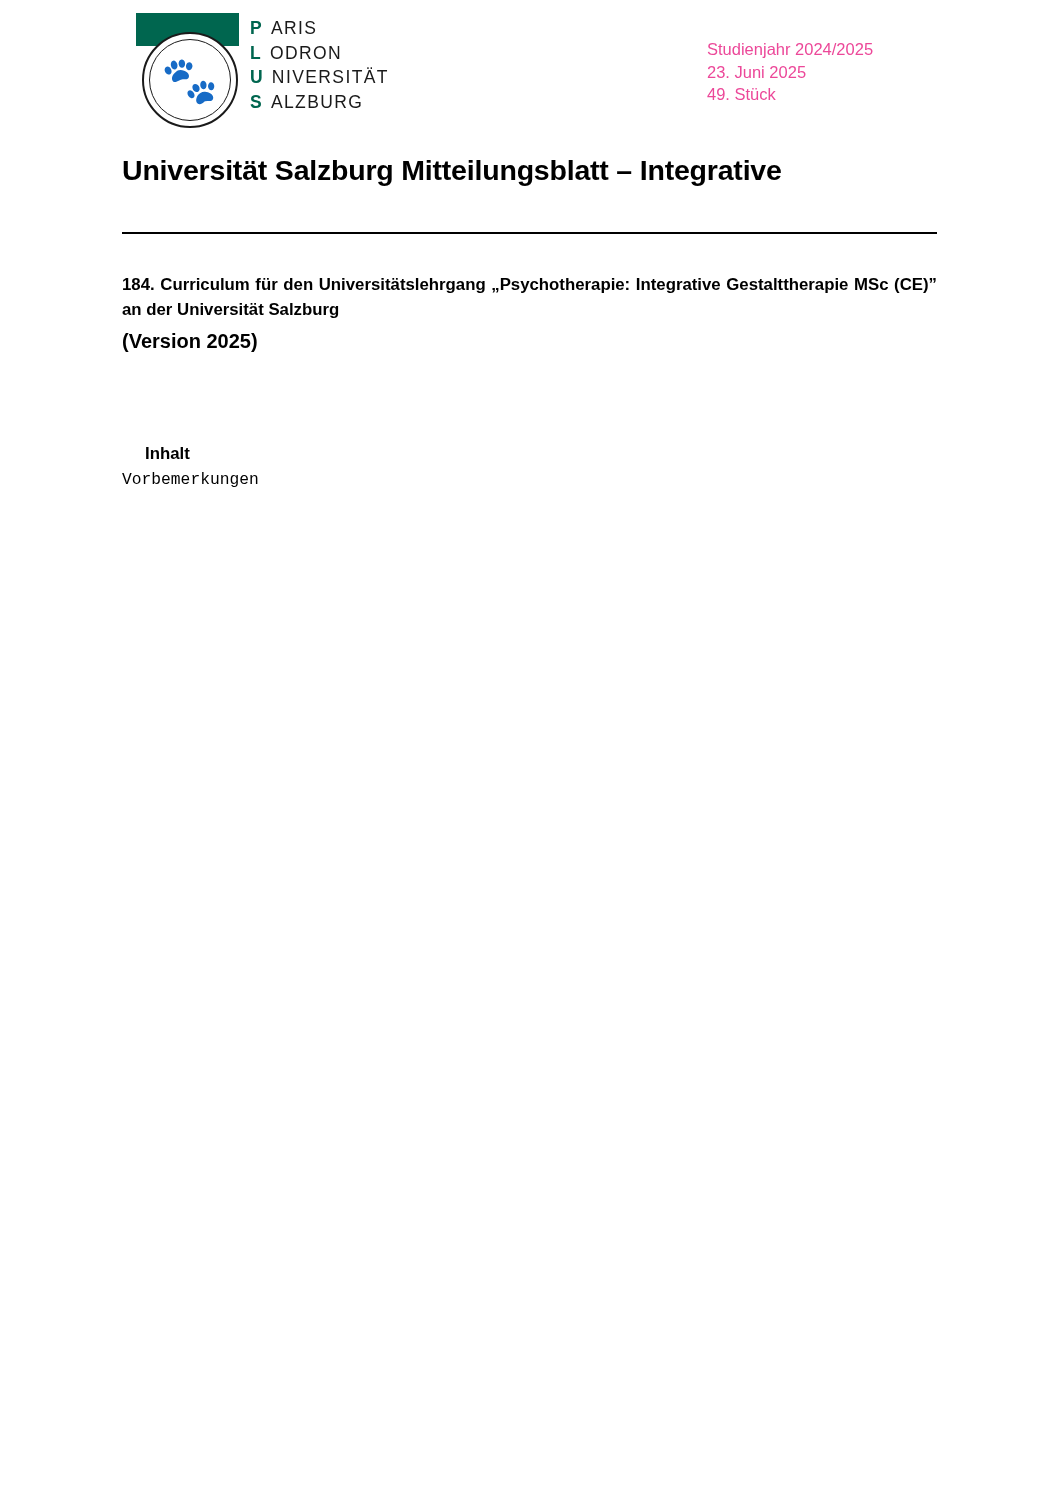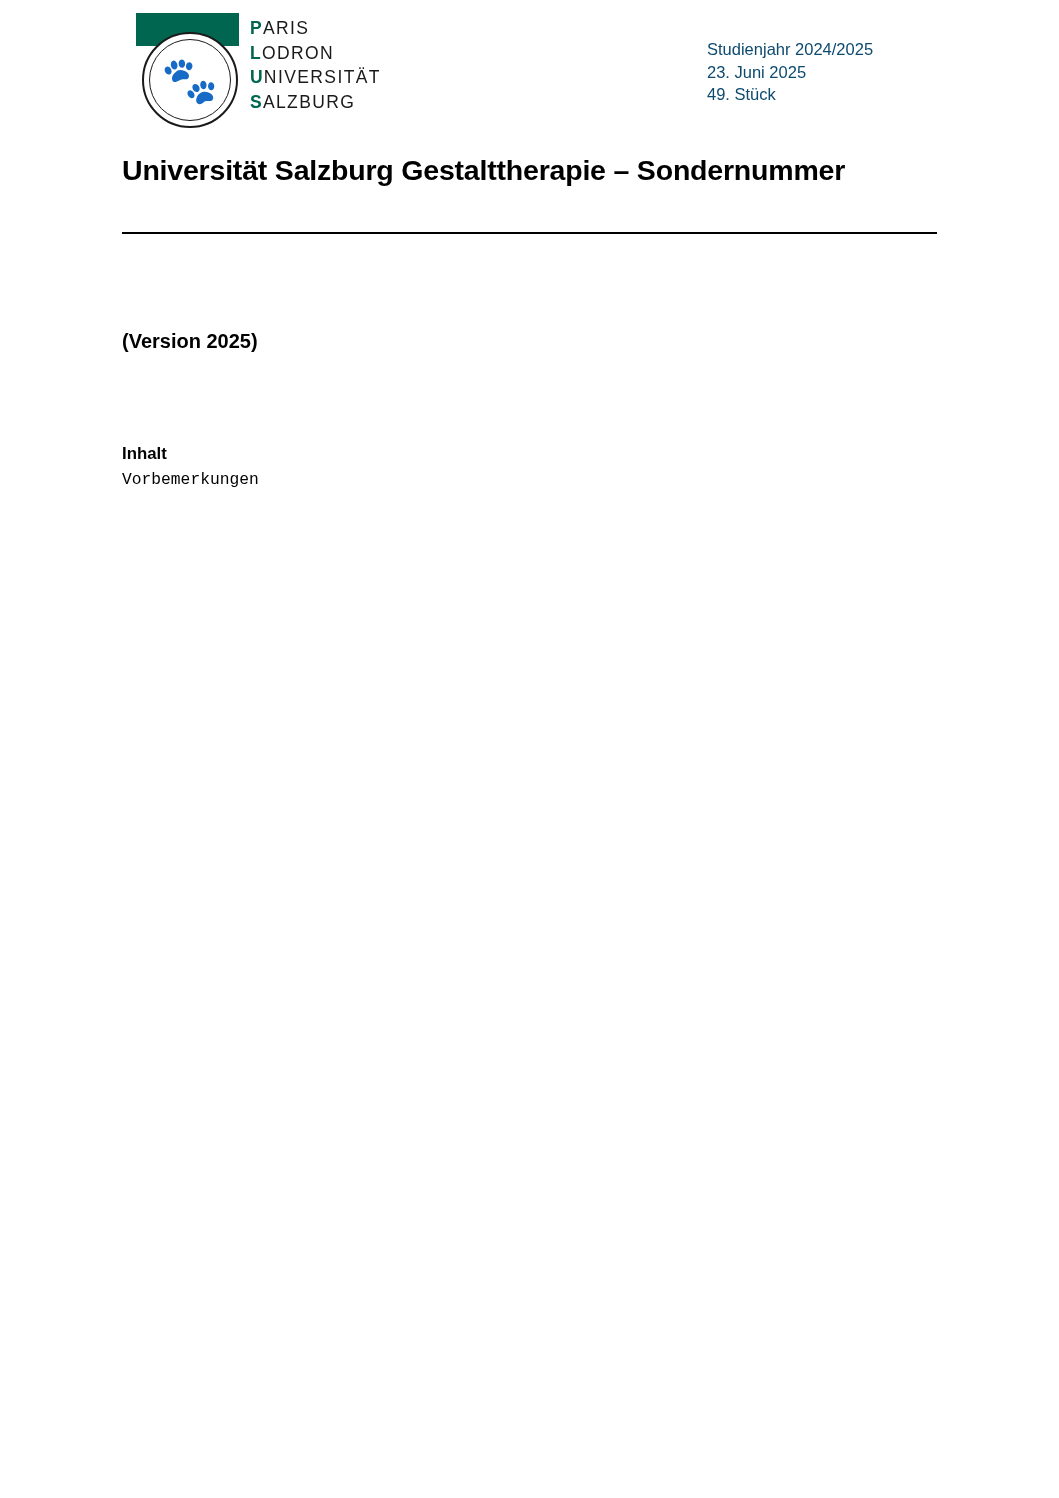--- a/index.html
+++ b/index.html
@@ -91,33 +91,34 @@
     color: #1a1a1a;
     white-space: nowrap;
   }
   .wordmark .line .lead {
     color: #00664f;
     font-weight: 700;
   }
   .wordmark .line .rest {
     font-weight: 400;
     letter-spacing: 1.4px;
+    margin-left: 8px;
   }
 
   .issue-info {
     position: absolute;
     right: 0;
     top: 28px;
     text-align: left;
     width: 230px;
   }
   .issue-info div {
     font-size: 16.5px;
     line-height: 22.5px;
-    color: #0c4a6e;
+    color: #ec4899;
     white-space: nowrap;
   }
 
   
   .doc-title {
     position: absolute;
     left: 122px;
     right: 122px;
     top: 152px;
     font-size: 28.5px;
@@ -160,20 +161,21 @@
   .toc {
     position: absolute;
     left: 122px;
     right: 122px;
     top: 444px;
   }
   .toc-heading {
     font-size: 16.8px;
     font-weight: 700;
     margin-bottom: 2px;
+    margin-left: 23px;
   }
   .toc-row {
     display: flex;
     align-items: baseline;
     font-size: 16.3px;
     line-height: 30px;
     white-space: nowrap;
   }
   .toc-row.tight {
     line-height: 25px;
@@ -218,23 +220,27 @@
       </div>
     </div>
 
     <div class="issue-info">
       <div>Studienjahr 2024/2025</div>
       <div>23. Juni 2025</div>
       <div>49. Stück</div>
     </div>
   </div>
 
-  <div class="doc-title">Universität Salzburg Gestalttherapie – Sondernummer</div>
+  <div class="doc-title">Universität Salzburg Mitteilungsblatt – Integrative</div>
   <div class="rule"></div>
 
+  <div class="subject">
+    <span class="num">184.</span>
+    <span>Curriculum für den Universitätslehrgang „Psychotherapie: Integrative Gestalttherapie MSc (CE)” an der Universität Salzburg</span>
+  </div>
   <div class="version">(Version 2025)</div>
 
   <div class="toc">
     <div class="toc-heading">Inhalt</div>
     <div id="toc-rows">
         <div class="toc-row tight">
           <span class="label">Vorbemerkungen</span>
           <span class="dots"> ........................................................................................................................................................................................................</span>
           <span class="page">2</span>
         </div>

